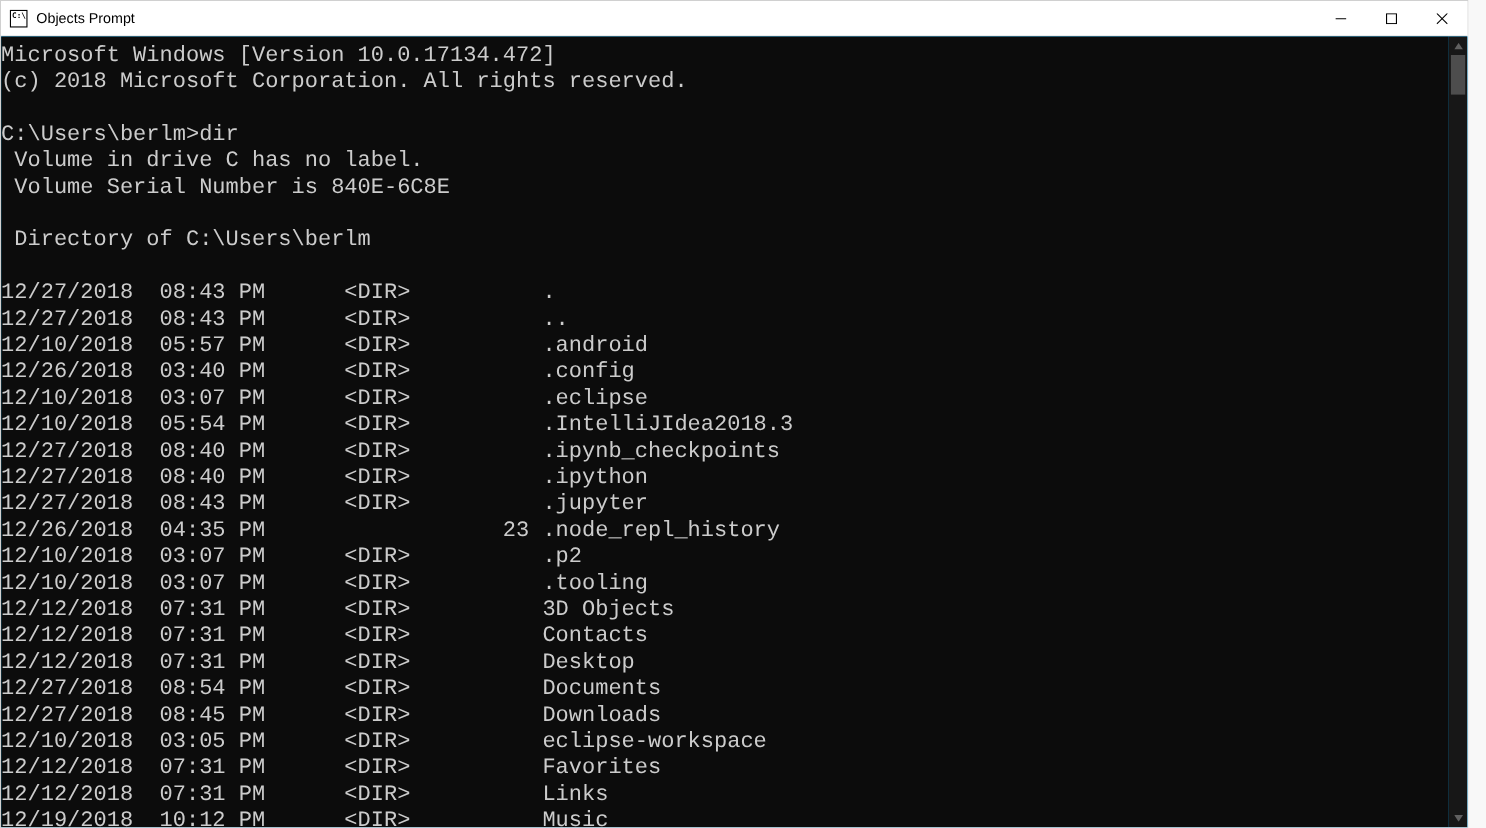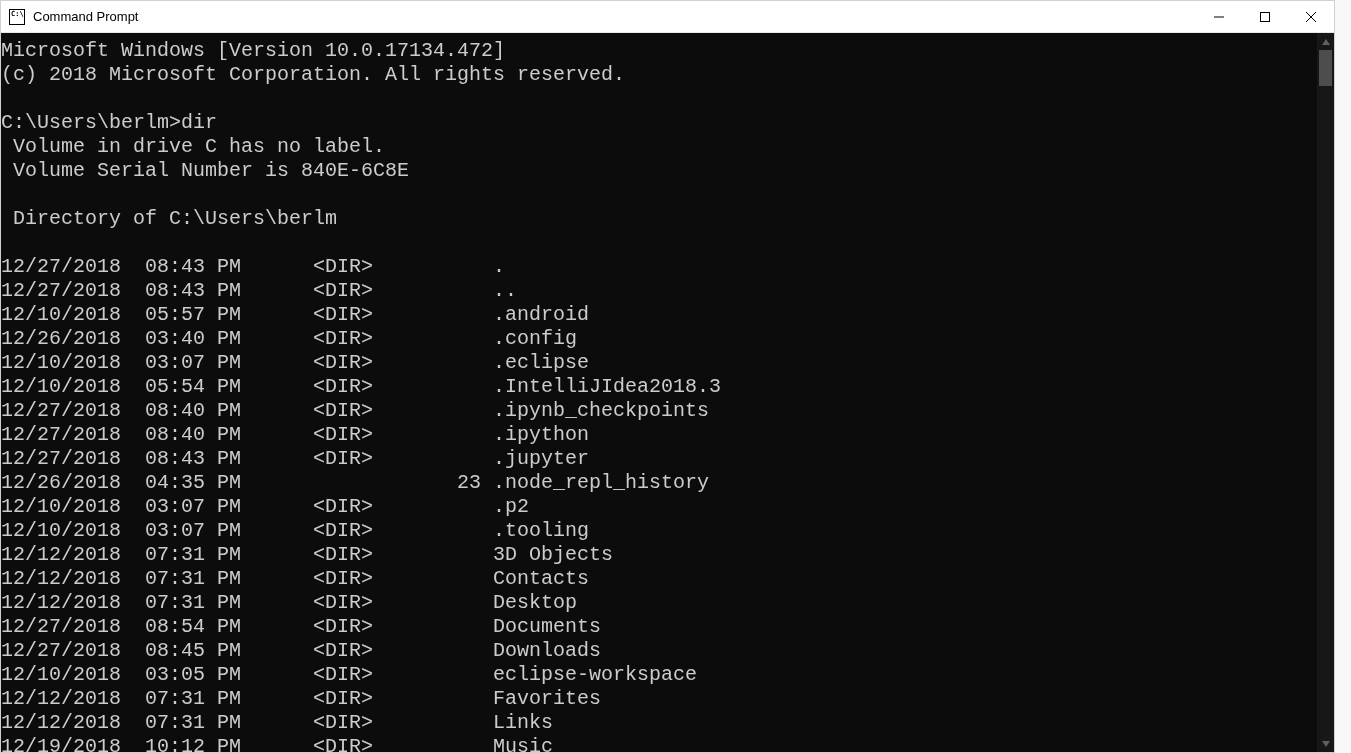--- a/index.html
+++ b/index.html
@@ -129,21 +129,21 @@
     }
   </style>
 </head>
 <body>
 
 <div class="right-gutter"></div>
 
 <div class="window">
   <div class="titlebar">
     <div class="titlebar-icon">C:\.</div>
-    <div class="titlebar-title">Command Prompt</div>
+    <div class="titlebar-title">Objects Prompt</div>
     <div class="titlebar-spacer"></div>
     <div class="titlebar-btn">
       <svg viewBox="0 0 10 10">
           <line x1="0" y1="5" x2="10" y2="5" stroke-width="1"></line>
         </svg>
     </div>
     <div class="titlebar-btn">
       <svg viewBox="0 0 10 10">
           <rect x="0.5" y="0.5" width="9" height="9" stroke-width="1"></rect>
         </svg>

